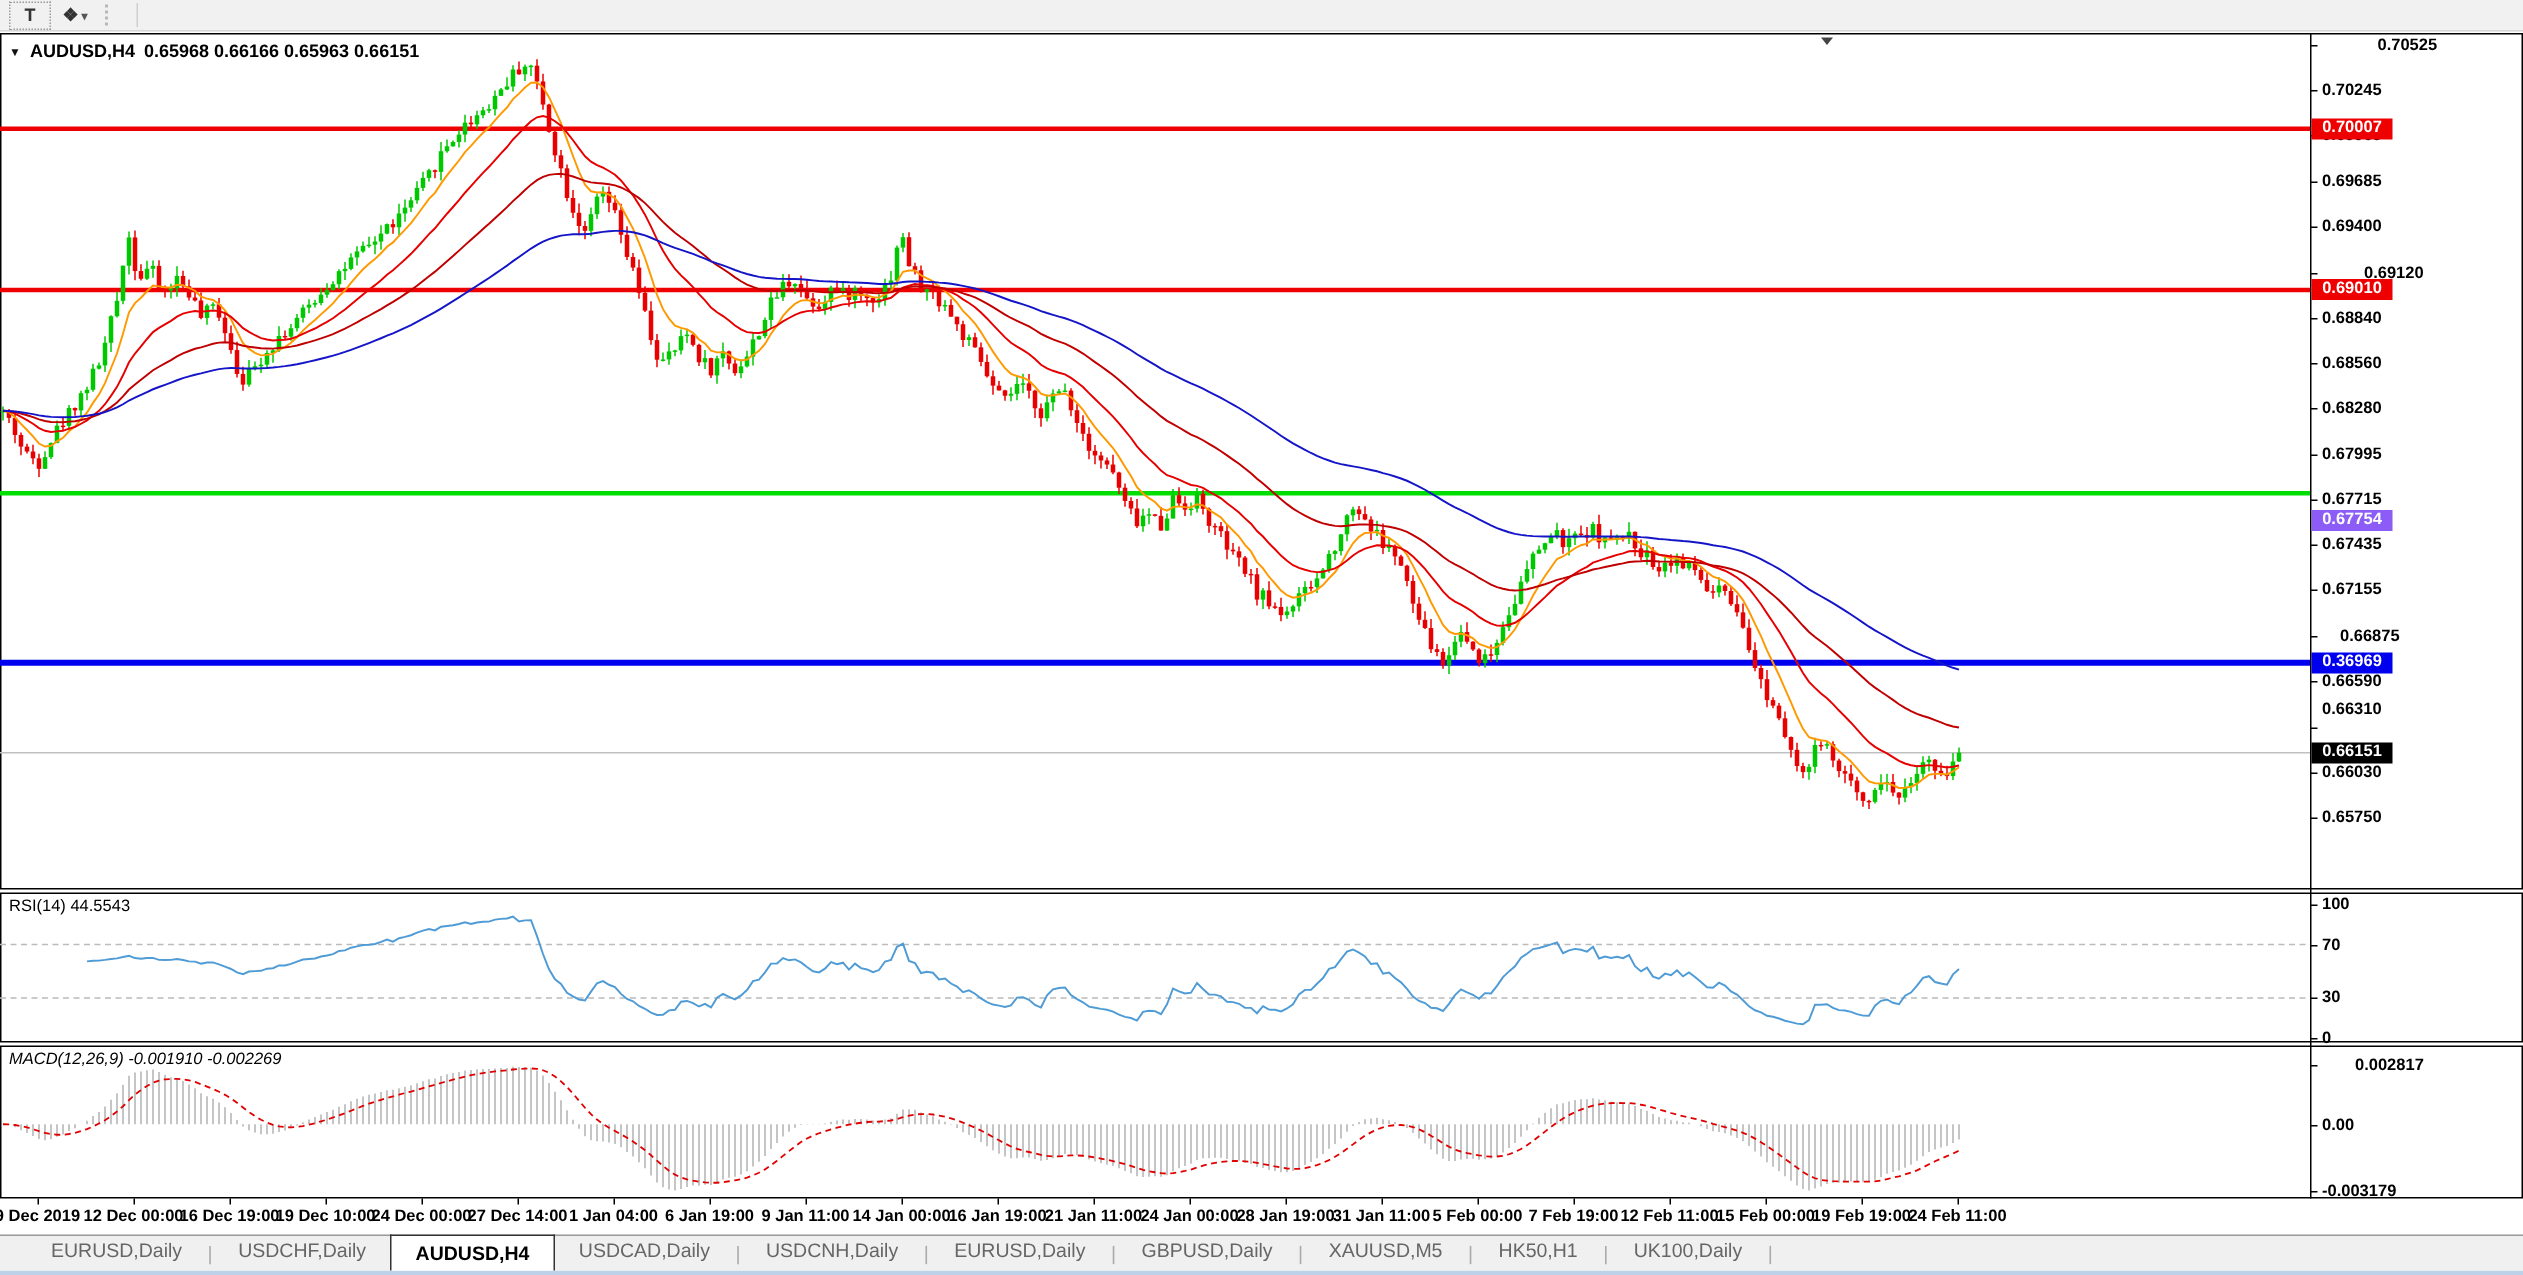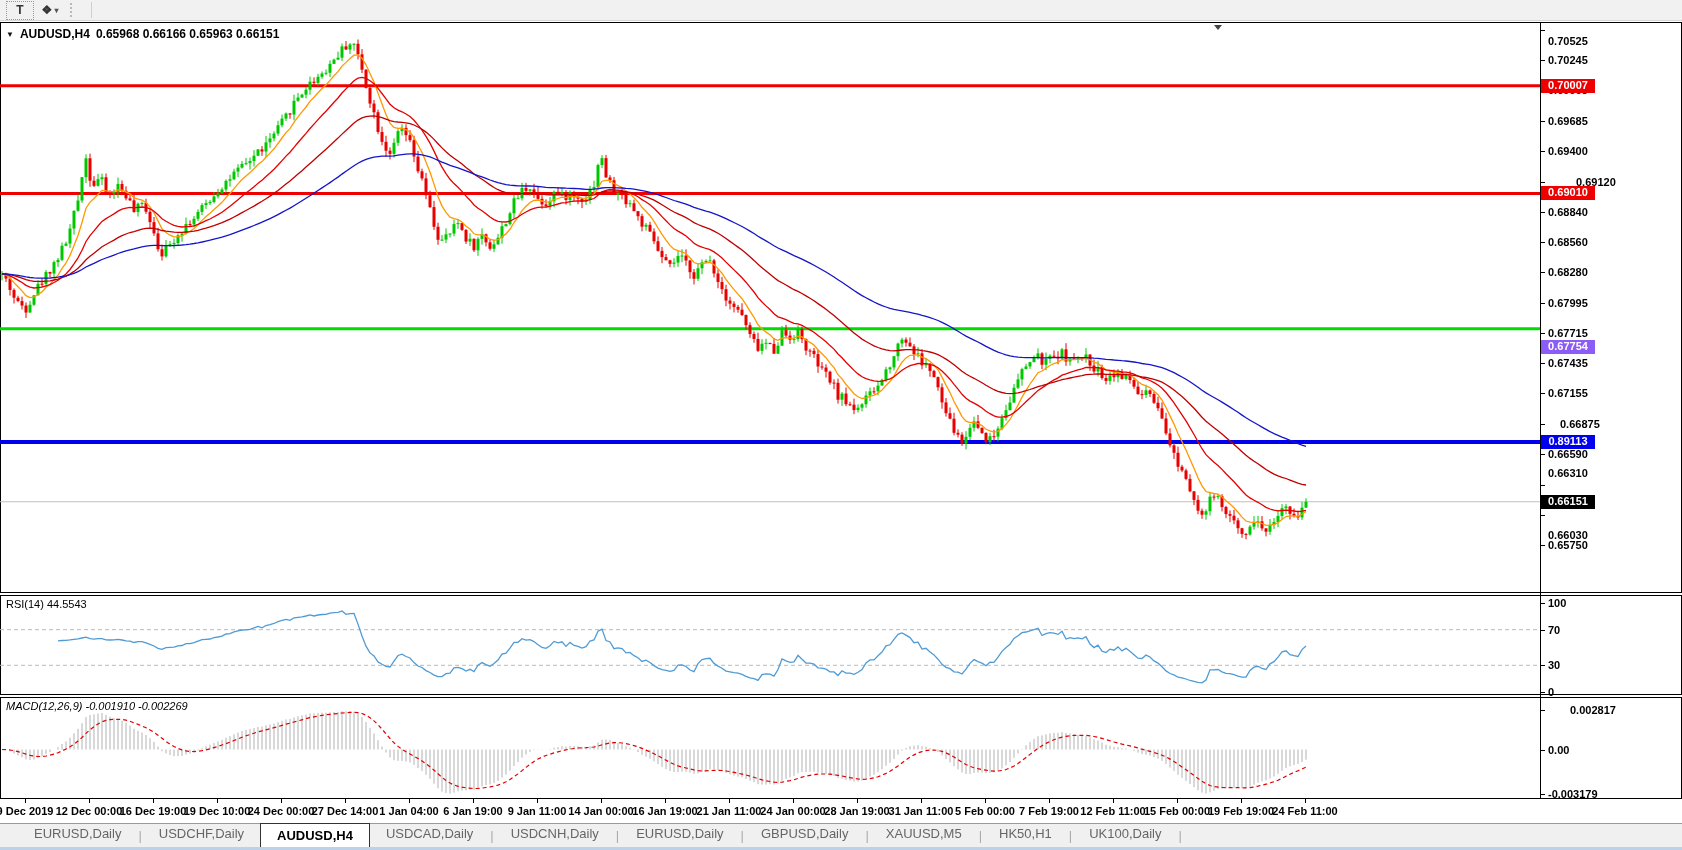--- a/index.html
+++ b/index.html
@@ -1086,21 +1086,21 @@
   <div class="title">
     <span class="tri">▼</span>
     <span>AUDUSD,H4</span>
     <span>0.65968 0.66166 0.65963 0.66151</span>
   </div>
   <div class="shift-marker"></div>
   <div class="indlabel" style="top:598px;">RSI(14) 44.5543</div>
   <div class="indlabel" style="top:700px;font-style:italic;">MACD(12,26,9) -0.001910 -0.002269</div>
   <div id="axis-layer">
       <div class="ptickmark" style="top: 30px;"></div>
-      <div class="ptick" style="top: 41px;">0.70525</div>
+      <div class="ptick" style="top: 30px; margin-left: 37px;">0.70525</div>
       <div class="ptickmark" style="top: 60.199px;"></div>
       <div class="ptick" style="top: 60.199px;">0.70245</div>
       <div class="ptickmark" style="top: 90.3979px;"></div>
       <div class="ptick" style="top: 90.3979px;">0.69965</div>
       <div class="ptickmark" style="top: 120.597px;"></div>
       <div class="ptick" style="top: 120.597px;">0.69685</div>
       <div class="ptickmark" style="top: 151.335px;"></div>
       <div class="ptick" style="top: 151.335px;">0.69400</div>
       <div class="ptickmark" style="top: 181.534px;"></div>
       <div class="ptick" style="top: 181.534px; margin-left: 28px;">0.69120</div>
@@ -1118,41 +1118,41 @@
       <div class="ptick" style="top: 363.267px;">0.67435</div>
       <div class="ptickmark" style="top: 393.466px;"></div>
       <div class="ptick" style="top: 393.466px;">0.67155</div>
       <div class="ptickmark" style="top: 423.665px;"></div>
       <div class="ptick" style="top: 423.665px; padding-left: 12px;">0.66875</div>
       <div class="ptickmark" style="top: 454.403px;"></div>
       <div class="ptick" style="top: 454.403px;">0.66590</div>
       <div class="ptickmark" style="top: 484.602px;"></div>
       <div class="ptick" style="top: 473px;">0.66310</div>
       <div class="ptickmark" style="top: 514.801px;"></div>
-      <div class="ptick" style="top: 514.801px; margin-top: 20px;">0.66030</div>
+      <div class="ptick" style="top: 514.801px;">0.66030</div>
       <div class="ptickmark" style="top: 545px;"></div>
       <div class="ptick" style="top: 545px;">0.65750</div>
       <div class="ptickmark" style="top: 603px;"></div>
       <div class="ptick" style="top: 603px;">100</div>
       <div class="ptickmark" style="top: 629.7px;"></div>
       <div class="ptick" style="top: 629.7px;">70</div>
       <div class="ptickmark" style="top: 665.3px;"></div>
       <div class="ptick" style="top: 665.3px;">30</div>
       <div class="ptickmark" style="top: 692px;"></div>
       <div class="ptick" style="top: 692px;">0</div>
       <div class="ptickmark" style="top: 710.045px;"></div>
       <div class="ptick" style="top: 710.045px; margin-left: 22px;">0.002817</div>
       <div class="ptickmark" style="top: 749.5px;"></div>
       <div class="ptick" style="top: 749.5px;">0.00</div>
       <div class="ptickmark" style="top: 794.025px;"></div>
       <div class="ptick" style="top: 794.025px;">-0.003179</div>
       <div class="badge" style="top: 85.8681px; background: rgb(238, 0, 0);">0.70007</div>
       <div class="badge" style="top: 193.398px; background: rgb(238, 0, 0);">0.69010</div>
       <div class="badge" style="top: 347px; background: #8b5cf6;">0.67754</div>
-      <div class="badge" style="top: 441.892px; background: rgb(0, 0, 238);">0.89113</div>
+      <div class="badge" style="top: 441.892px; background: rgb(0, 0, 238);">0.36969</div>
       <div class="badge" style="top: 501.751px; background: rgb(0, 0, 0);">0.66151</div>
     </div>
   <div id="time-layer">
       <div class="ttick" style="left: 25px;"></div>
       <div class="tlabel" style="left: 25px;">9 Dec 2019</div>
       <div class="ttick" style="left: 89px;"></div>
       <div class="tlabel" style="left: 89px;">12 Dec 00:00</div>
       <div class="ttick" style="left: 153px;"></div>
       <div class="tlabel" style="left: 153px;">16 Dec 19:00</div>
       <div class="ttick" style="left: 217px;"></div>

